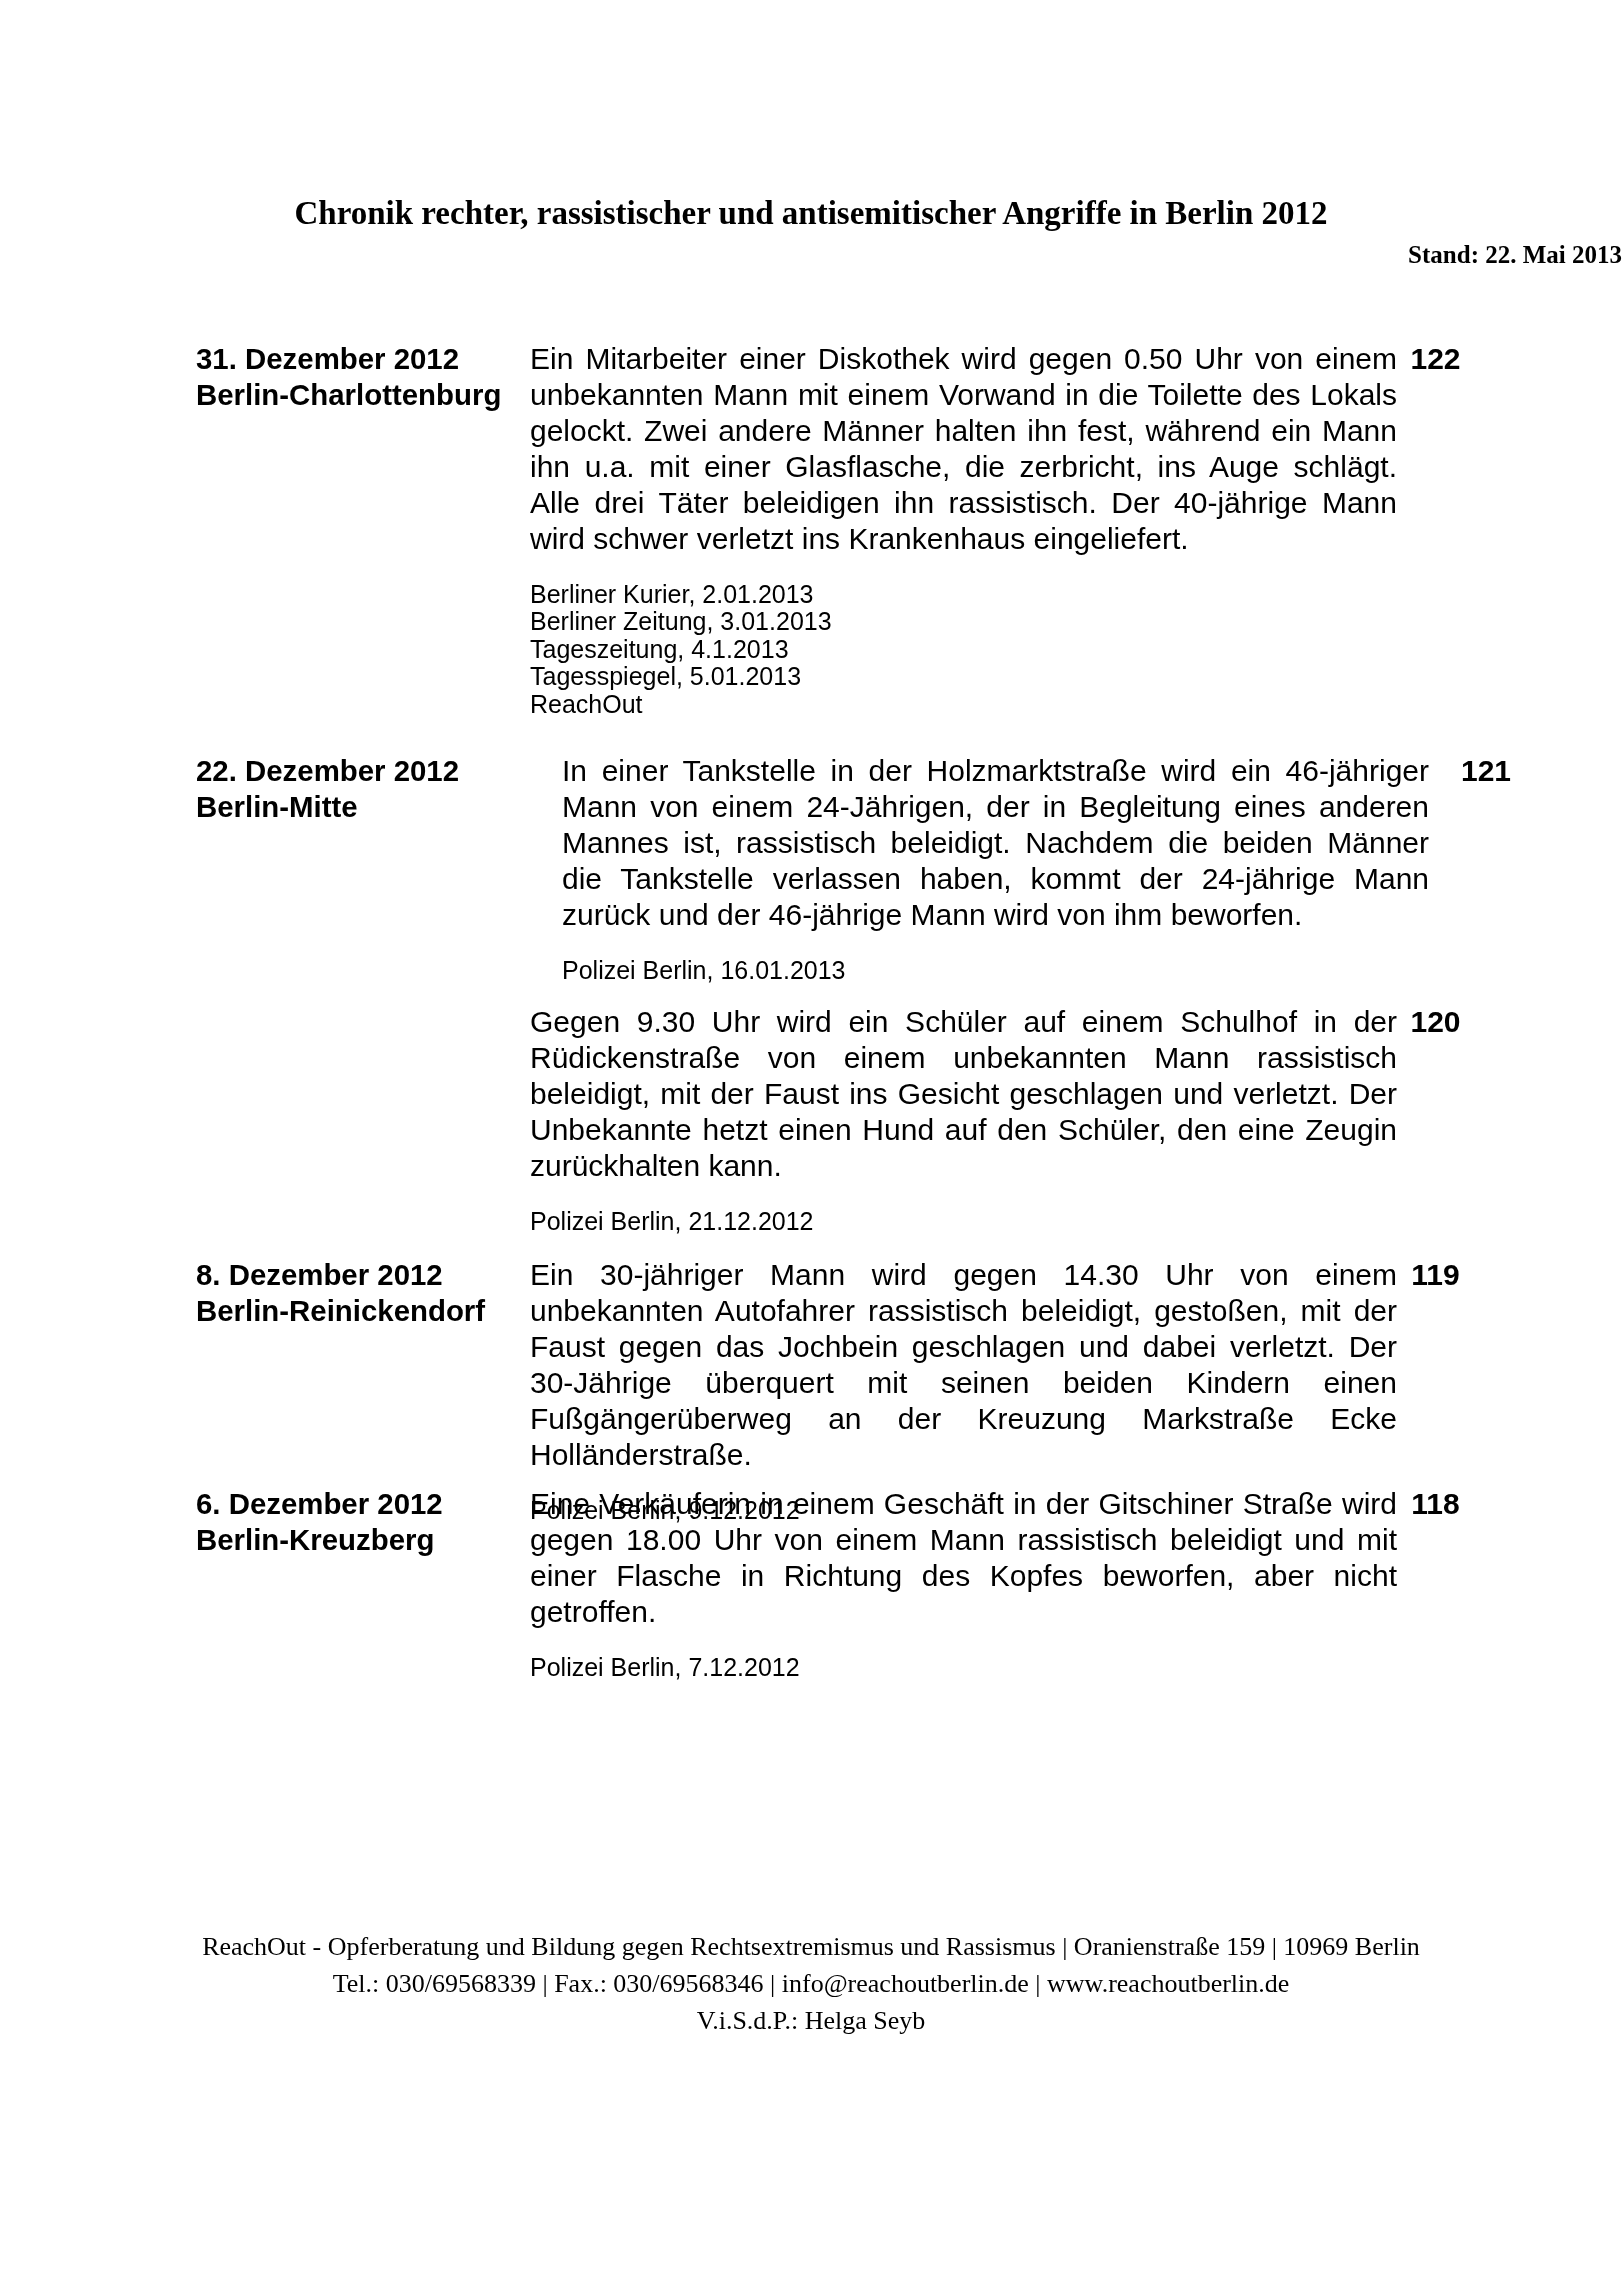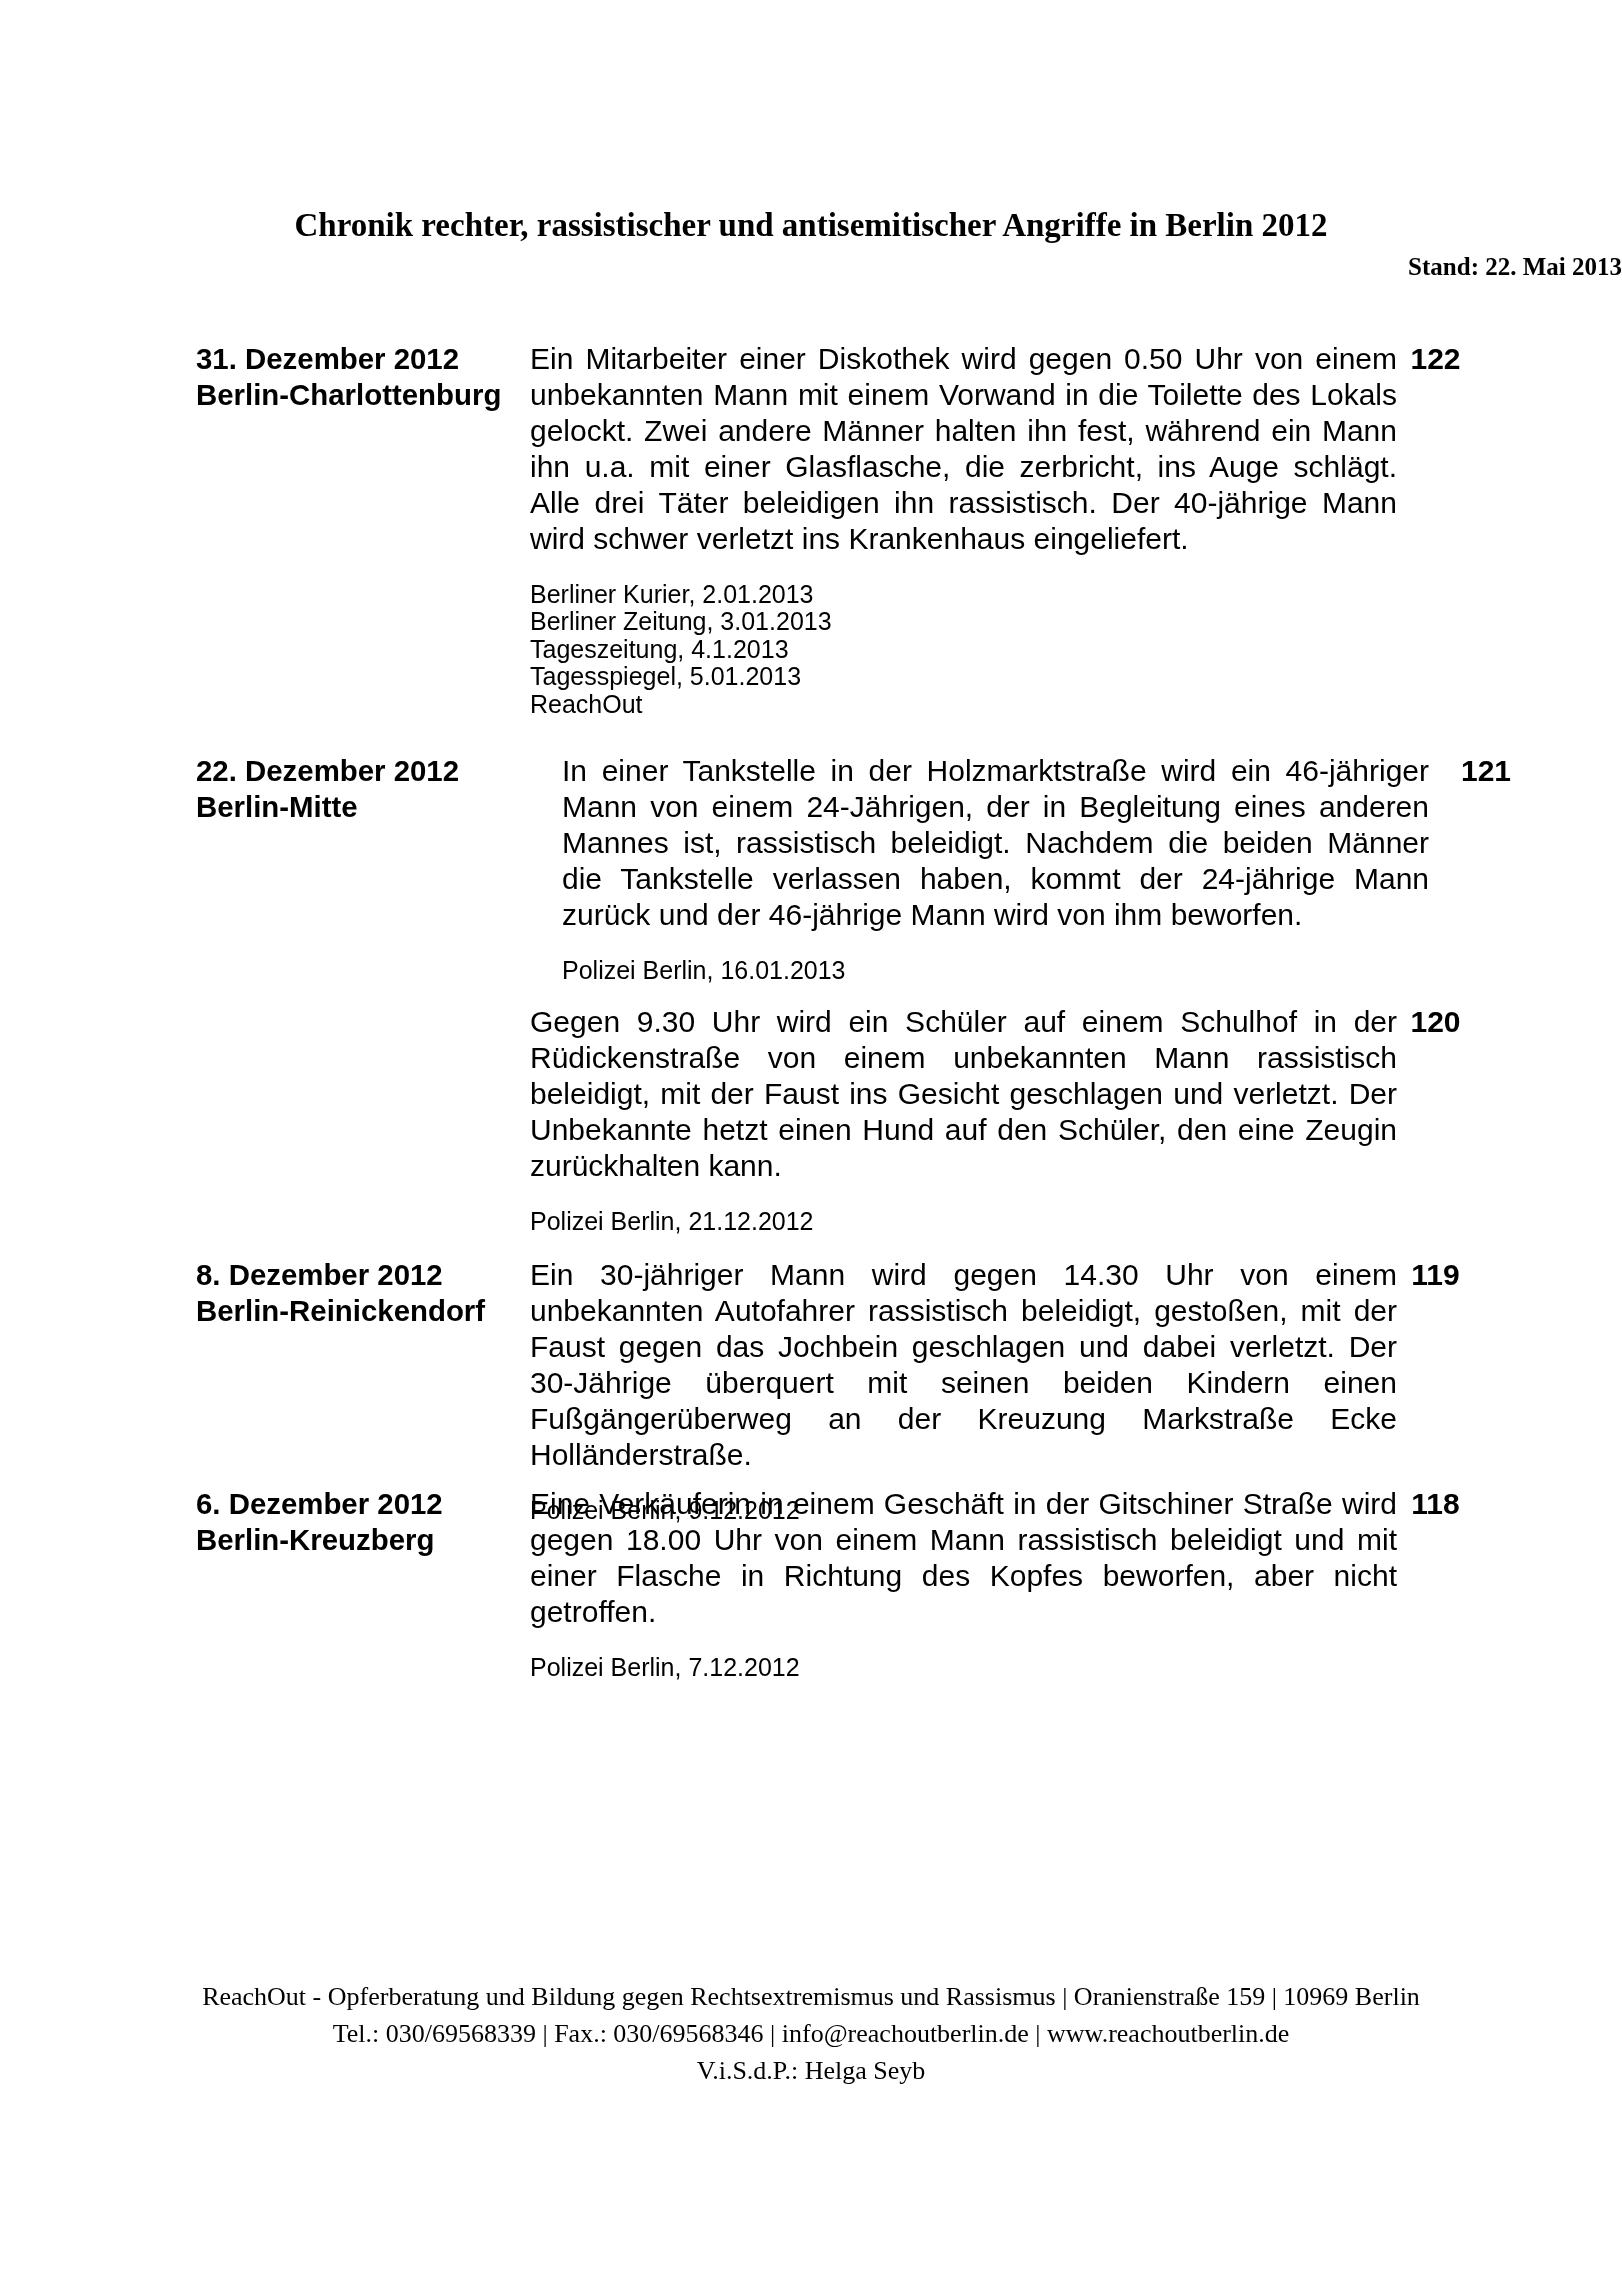--- a/index.html
+++ b/index.html
@@ -7,21 +7,20 @@
     width: 1622px; height: 2295px;
     background: #ffffff; color: #000000;
     position: relative;
     font-family: "Liberation Sans", sans-serif;
   }
   .page-header {
     position: absolute; top: 193px; left: 0; width: 1622px;
     text-align: center;
     font-family: "Liberation Serif", serif;
     font-weight: bold;
-    margin-top: 12px;
   }
   .page-title { font-size: 33px; line-height: 41px; }
   .page-subtitle { font-size: 25px; line-height: 33px; margin-top: 3.9px; text-align: right; }
 
   .entry {
     position: absolute; left: 196px; width: 1278px;
     display: grid;
     grid-template-columns: 334px 867px 1fr;
   }
   .entry-head {
@@ -38,21 +37,21 @@
   .entry-num {
     grid-column: 3;
     font-weight: bold; font-size: 30px; line-height: 36px;
     text-align: center;
   }
   .sources {
     margin-top: 23.6px;
     font-size: 25px; line-height: 27.5px;
   }
   .page-footer {
-    position: absolute; top: 1978px; left: 0; width: 1622px;
+    position: absolute; top: 1928px; left: 0; width: 1622px;
     text-align: center;
     font-family: "Liberation Serif", serif;
     font-size: 26px; line-height: 37px;
   }
 </style>
 </head>
 <body>
 
 <header class="page-header">
   <div class="page-title">Chronik rechter, rassistischer und antisemitischer Angriffe in Berlin 2012</div>

